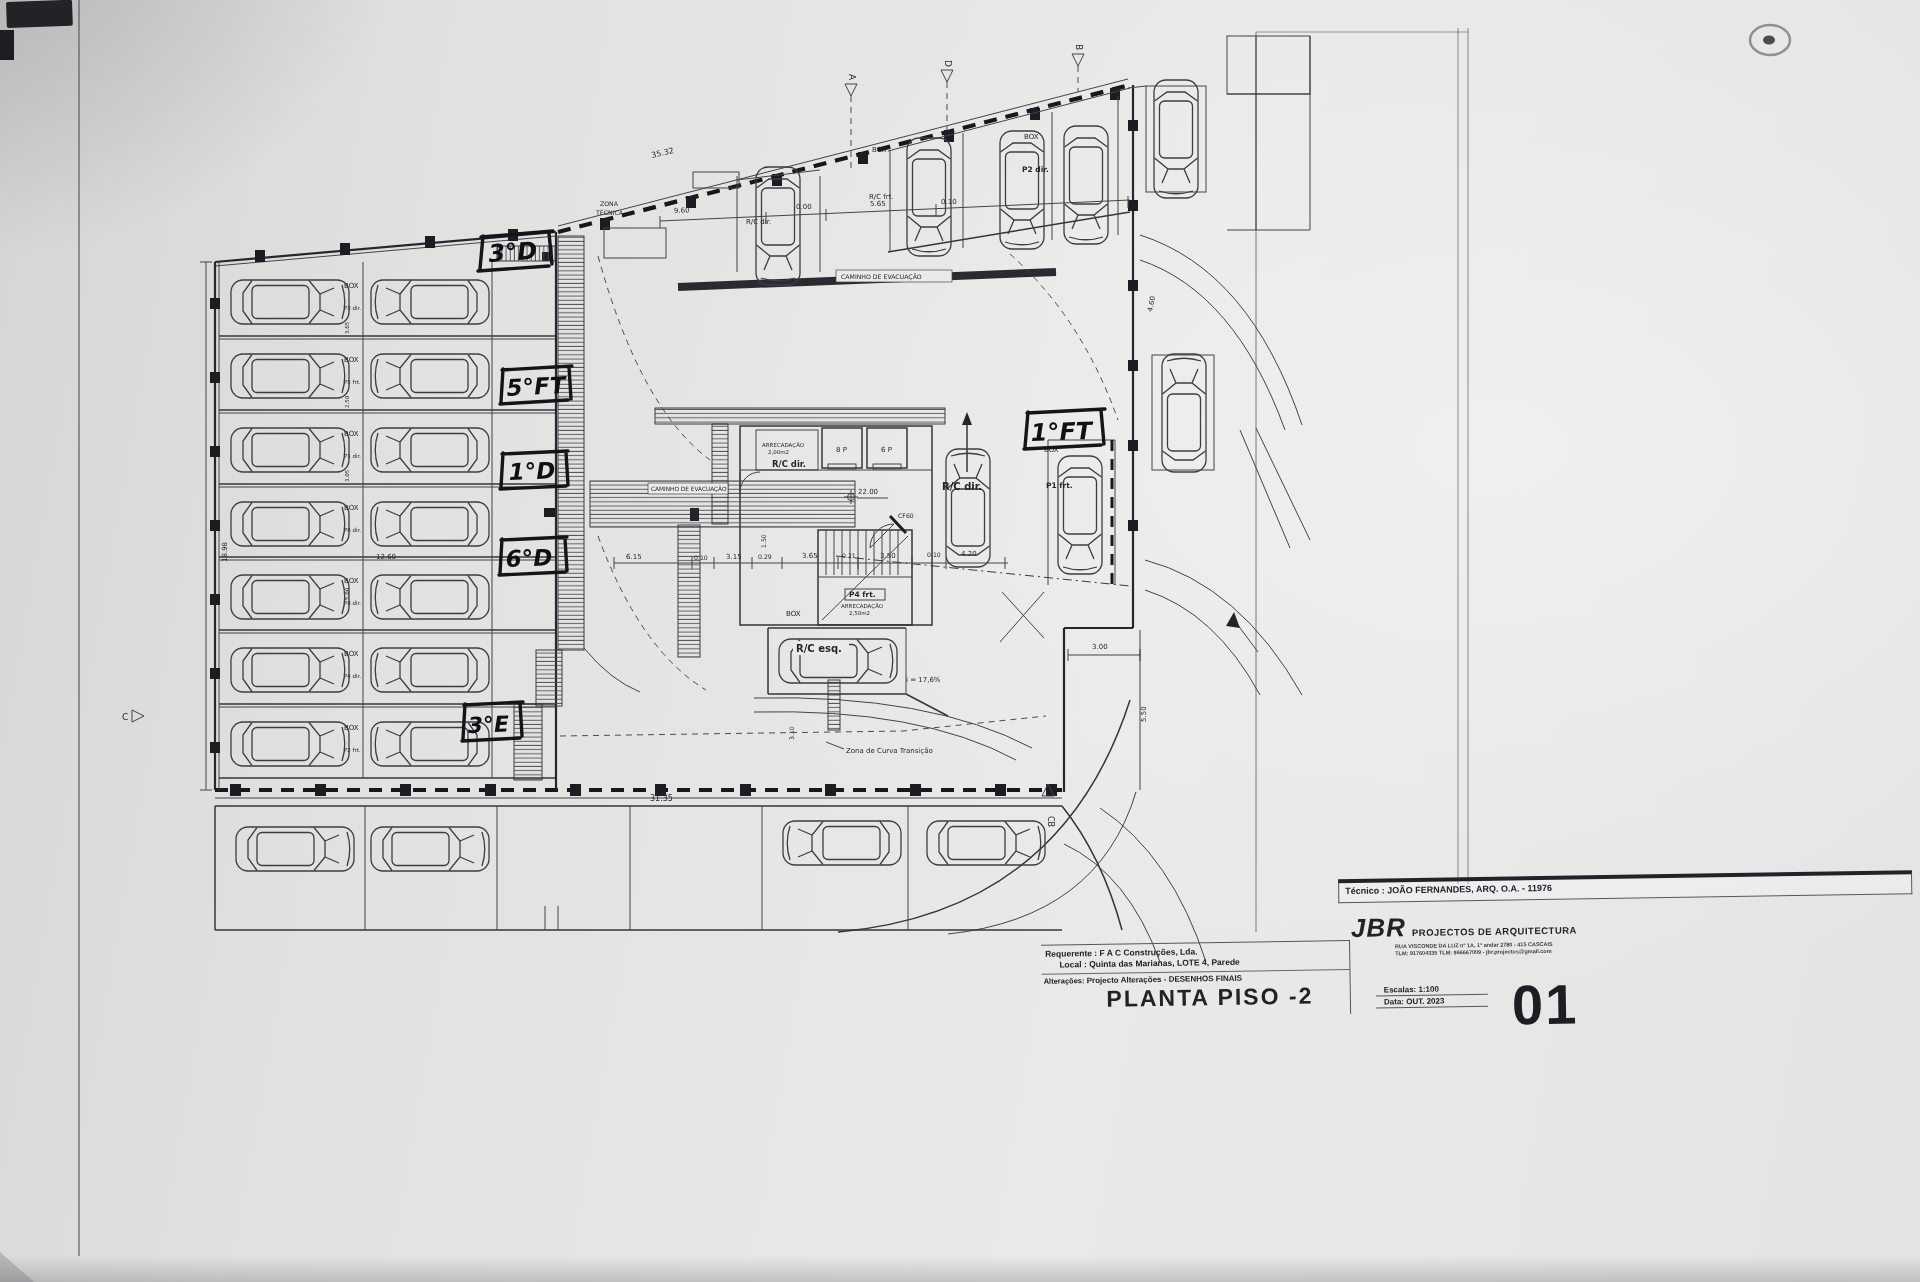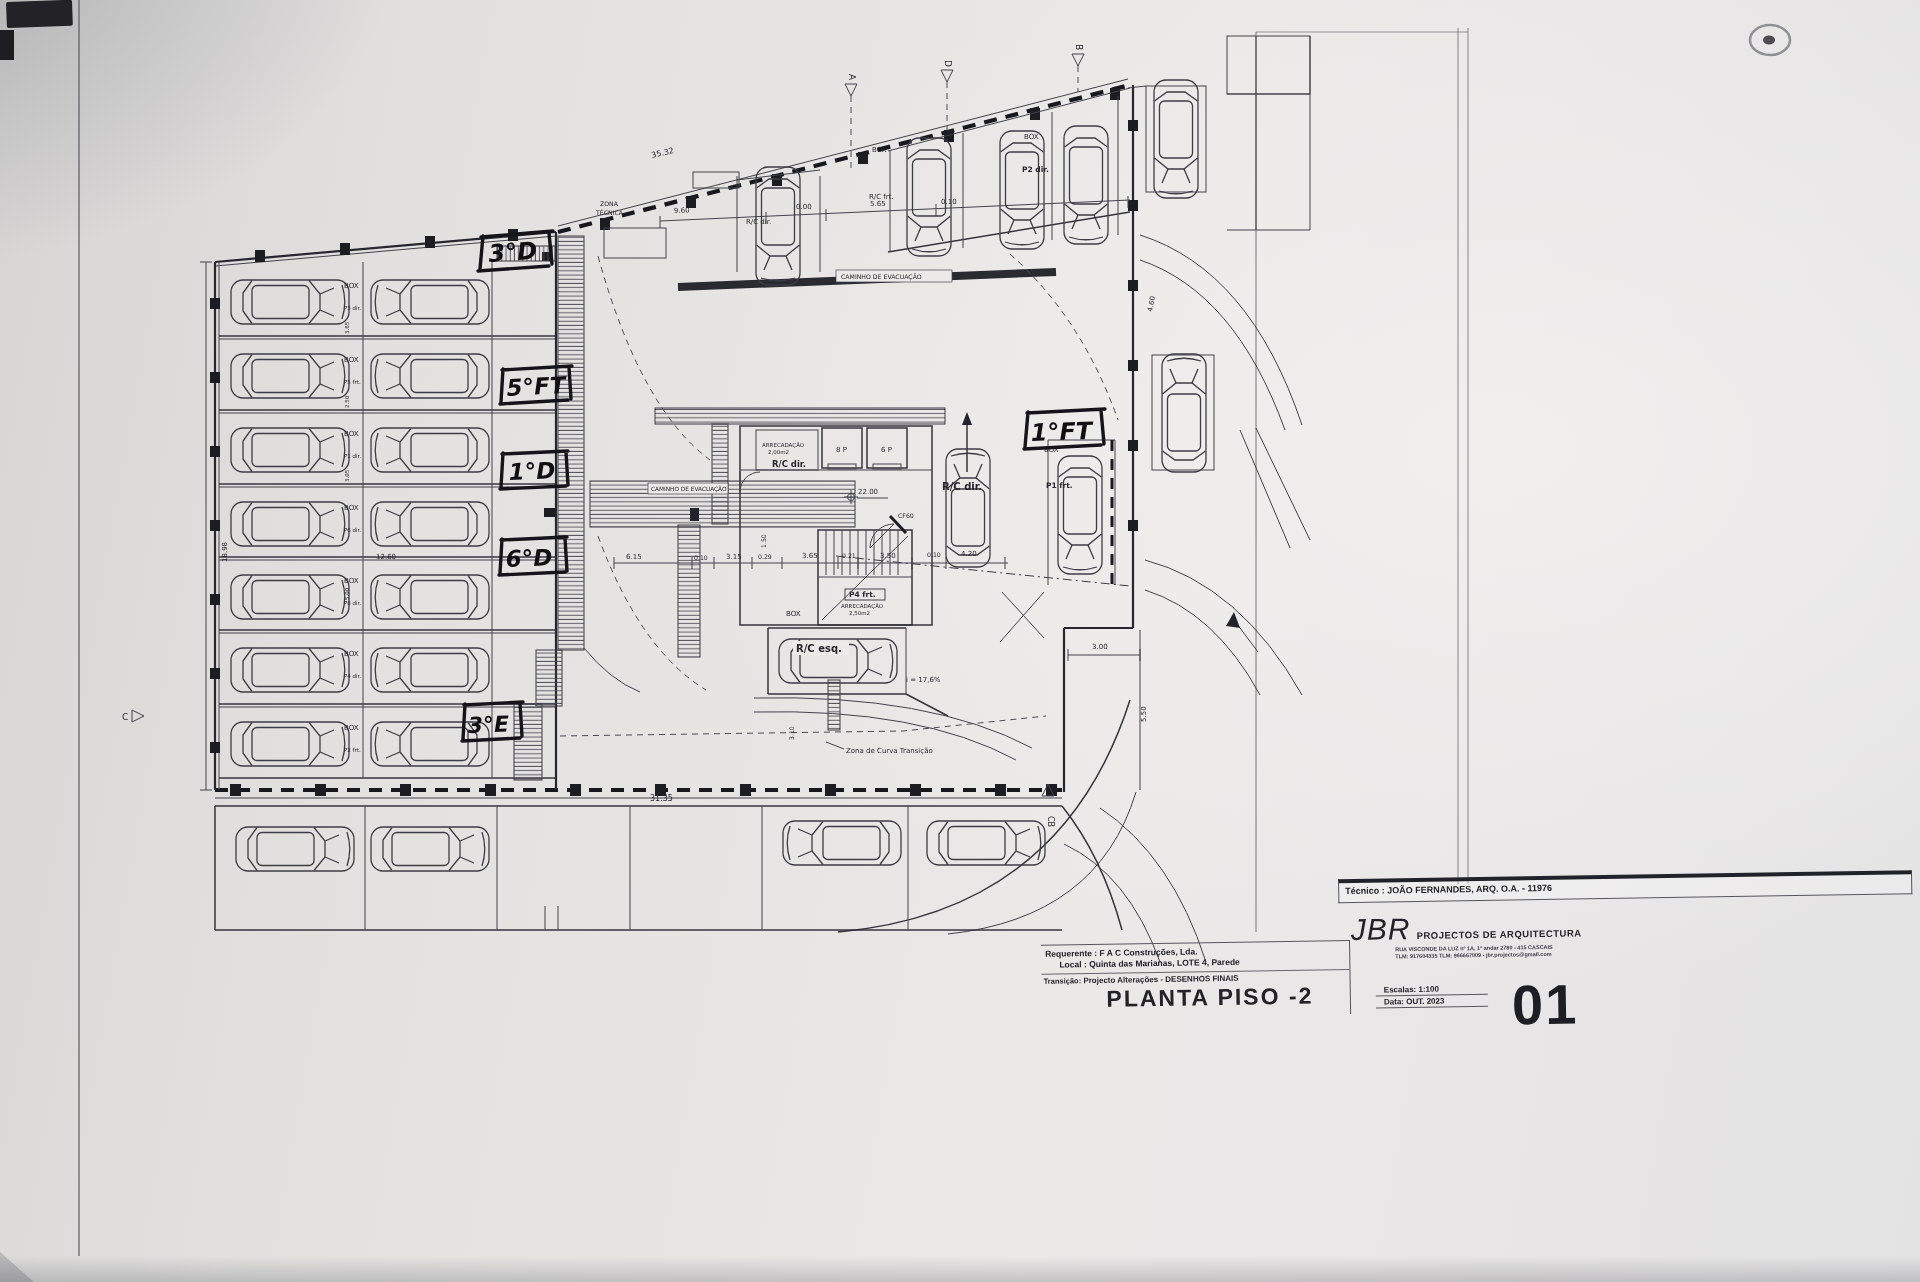--- a/index.html
+++ b/index.html
@@ -41,21 +41,21 @@
       border-top:1px solid #55555c;border-right:1px solid #55555c}
   .tb .row1{font-size:8.5px;font-weight:bold;padding:3px 0 0 4px;line-height:11px;
       border-bottom:1px solid #66666c;padding-bottom:3px}
   .tb .row1 .l2{padding-left:14px}
   .tb .row2{font-size:8px;font-weight:bold;padding:2px 0 0 2px}
   .tb .row2 .desc{font-size:7.5px}
   .tb .plantitle{font-size:23px;font-weight:bold;letter-spacing:2px;text-align:center;
       padding-left:28px;margin-top:1px;white-space:nowrap}
   .tb .rightcell{position:absolute;left:316px;top:24px;width:560px;height:114px}
   .tb .firmline{white-space:nowrap;padding-left:2px;margin-top:14px}
-  .tb .firm{font-size:30px;font-weight:normal;font-style:italic;letter-spacing:1px}
+  .tb .firm{font-size:26px;font-weight:bold;font-style:italic;letter-spacing:1px}
   .tb .firmrest{font-size:9.5px;font-weight:bold;letter-spacing:.5px;margin-left:6px}
   .tb .addr{font-size:5.5px;font-weight:bold;color:#3a3a44;line-height:7px;padding-left:46px;white-space:nowrap}
   .tb .scalebox{position:absolute;left:26px;top:86px;width:112px;font-size:8px;font-weight:bold}
   .tb .scalebox div{border-bottom:1px solid #55555c;padding:1px 0 1px 8px;white-space:nowrap}
   .tb .sheet{position:absolute;left:162px;top:76px;font-size:56px;font-weight:bold;
       font-family:"Liberation Sans",sans-serif;color:#1d1d24;letter-spacing:2px}
 </style>
 </head>
 <body>
 
@@ -454,21 +454,21 @@
 <div class="tb">
   <div class="tecnico">
     <span>Técnico : JOÃO FERNANDES, ARQ.   O.A. - 11976</span>
   </div>
   <div class="leftcell">
     <div class="row1">
       <div>Requerente : F A C Construções, Lda.</div>
       <div class="l2">Local : Quinta das Marianas, LOTE 4, Parede</div>
     </div>
     <div class="row2">
-      <span class="desc">Transição:</span>
+      <span class="desc">Alterações:</span>
       <span>Projecto Alterações - DESENHOS FINAIS</span>
     </div>
     <div class="plantitle">PLANTA PISO -2</div>
   </div>
   <div class="rightcell">
     <div class="firmline">
       <span class="firm">JBR</span><span class="firmrest">PROJECTOS DE ARQUITECTURA</span>
     </div>
     <div class="addr">RUA VISCONDE DA LUZ nº 1A, 1º andar   2780 - 415   CASCAIS</div>
     <div class="addr">TLM: 917604335  TLM: 966667009  -  jbr.projectos@gmail.com</div>

